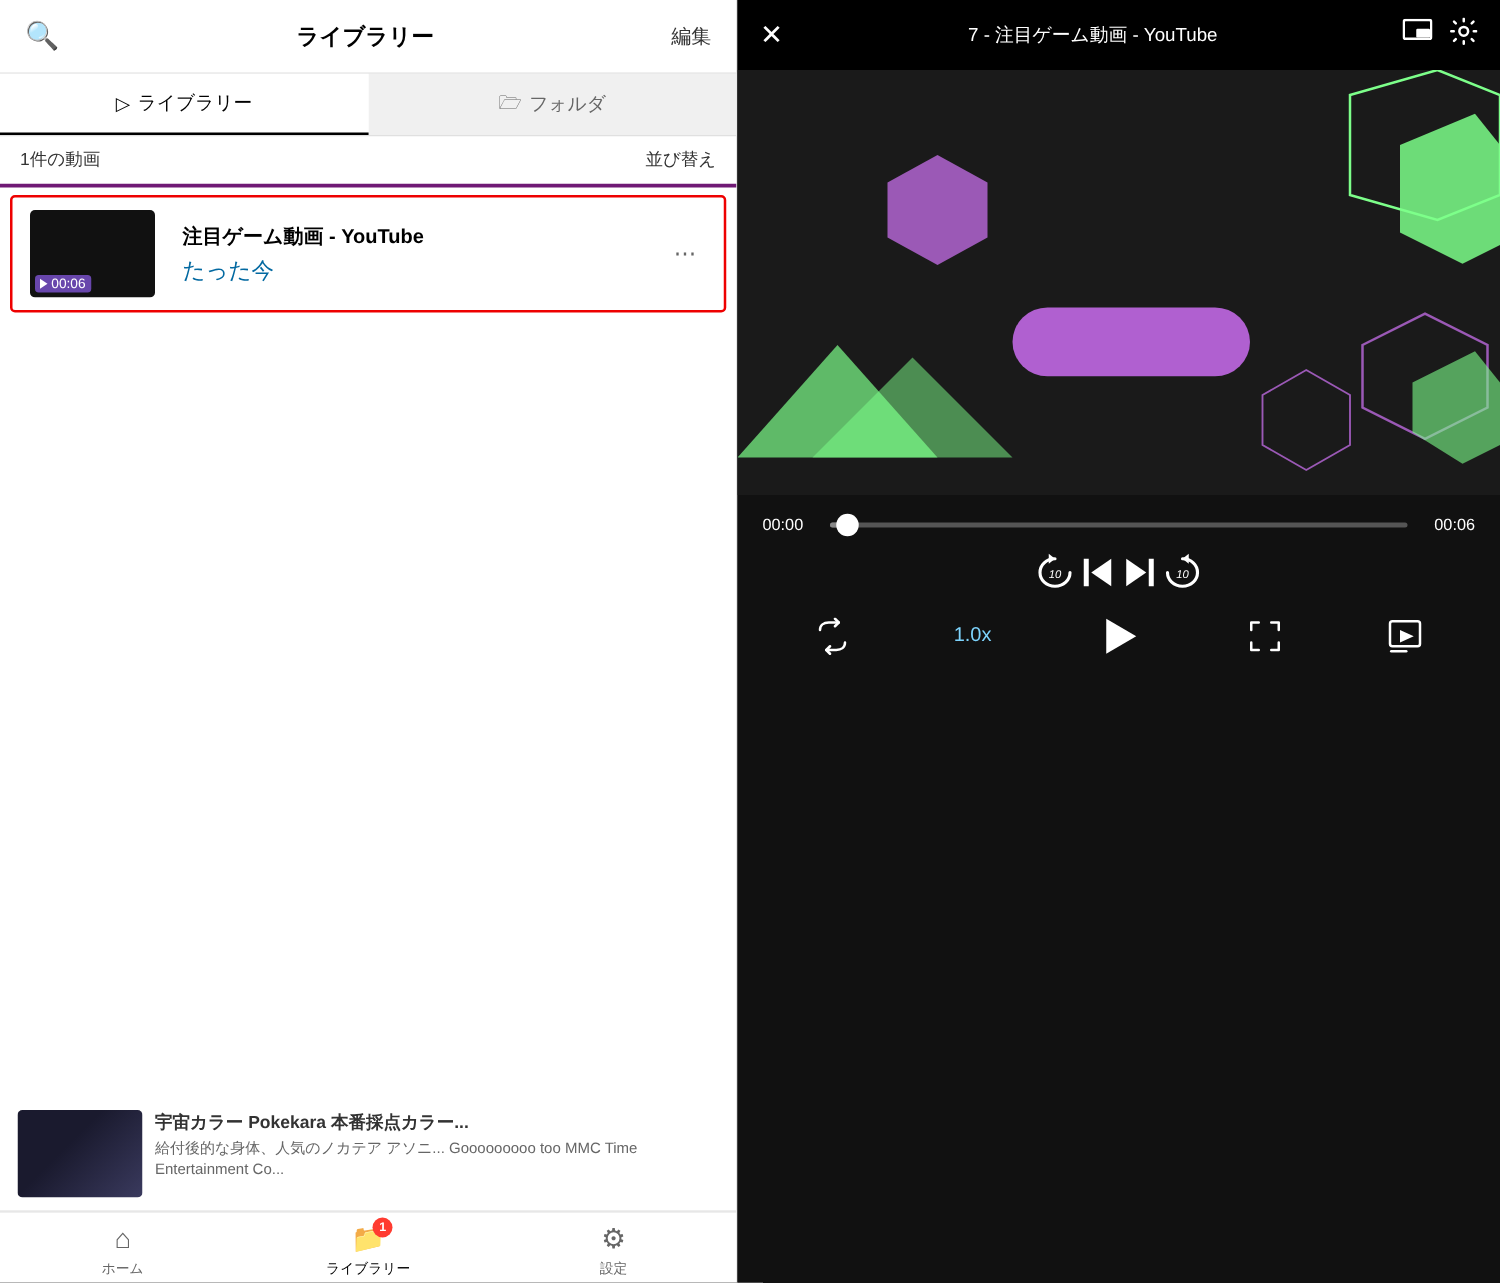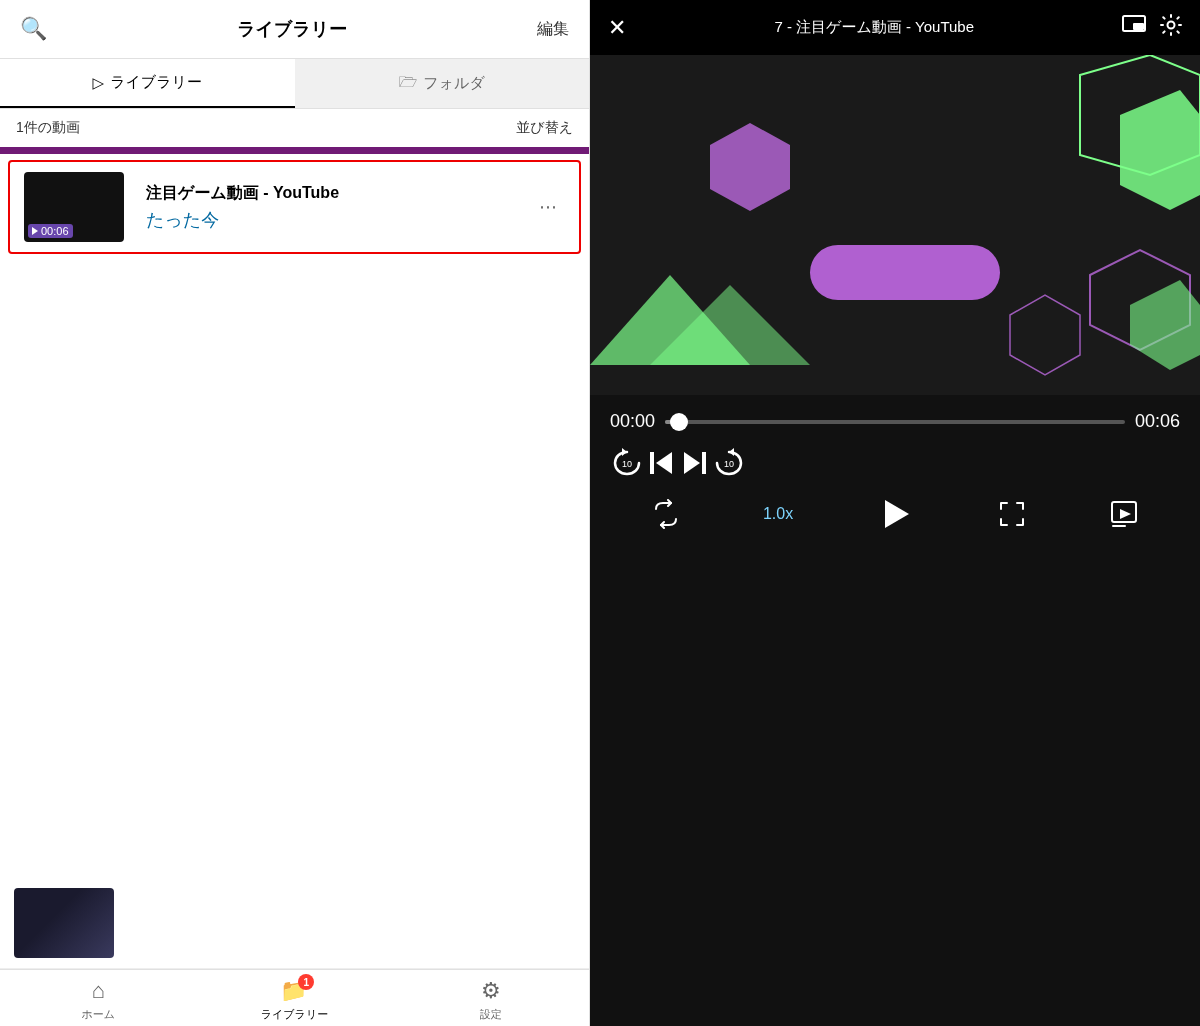--- a/index.html
+++ b/index.html
@@ -72,21 +72,21 @@
     .tab.inactive {
       background: #f0f0f0;
       color: #666;
     }
 
     .sort-row {
       display: flex;
       justify-content: space-between;
       align-items: center;
       padding: 10px 16px;
-      border-bottom: 7px solid #701a75;
+      border-bottom: 3px solid #701a75;
     }
 
     .sort-row .count {
       font-size: 14px;
       color: #333;
     }
 
     .sort-row .sort-btn {
       font-size: 14px;
       color: #333;
@@ -339,21 +339,21 @@
     }
 
     .progress-row {
       display: flex;
       align-items: center;
       gap: 10px;
     }
 
     .time-label {
       color: #fff;
-      font-size: 18px;
+      font-size: 13px;
       min-width: 44px;
     }
 
     .progress-bar {
       flex: 1;
       height: 4px;
       background: #555;
       border-radius: 2px;
       position: relative;
     }
@@ -372,21 +372,22 @@
       transform: translate(-50%, -50%);
       width: 18px;
       height: 18px;
       background: #fff;
       border-radius: 50%;
     }
 
     .main-controls {
       display: flex;
       align-items: center;
-      justify-content: flex-start;
+      justify-content: center;
+      font-style: italic;
     }
 
     .ctrl-btn {
       color: #fff;
       font-size: 28px;
       cursor: pointer;
       display: flex;
       align-items: center;
       justify-content: center;
     }
@@ -460,20 +461,23 @@
     <div class="video-more">⋯</div>
   </div>
 
   <div class="spacer"></div>
 
   <div class="ad-item">
     <div class="ad-thumb">
       <div class="ad-thumb-inner"></div>
     </div>
     <div class="ad-info">
+      <div class="ad-title">宇宙カラー Pokekara 本番採点カラー...</div>
+      <div class="ad-desc">給付後的な身体、人気のノカテア アソニ...
+Gooooooooo too MMC Time Entertainment Co...</div>
     </div>
   </div>
 
   <div class="bottom-nav">
     <div class="nav-item">
       <span class="nav-icon">⌂</span>
       <span class="nav-label">ホーム</span>
     </div>
     <div class="nav-item">
       <span class="nav-icon active">

